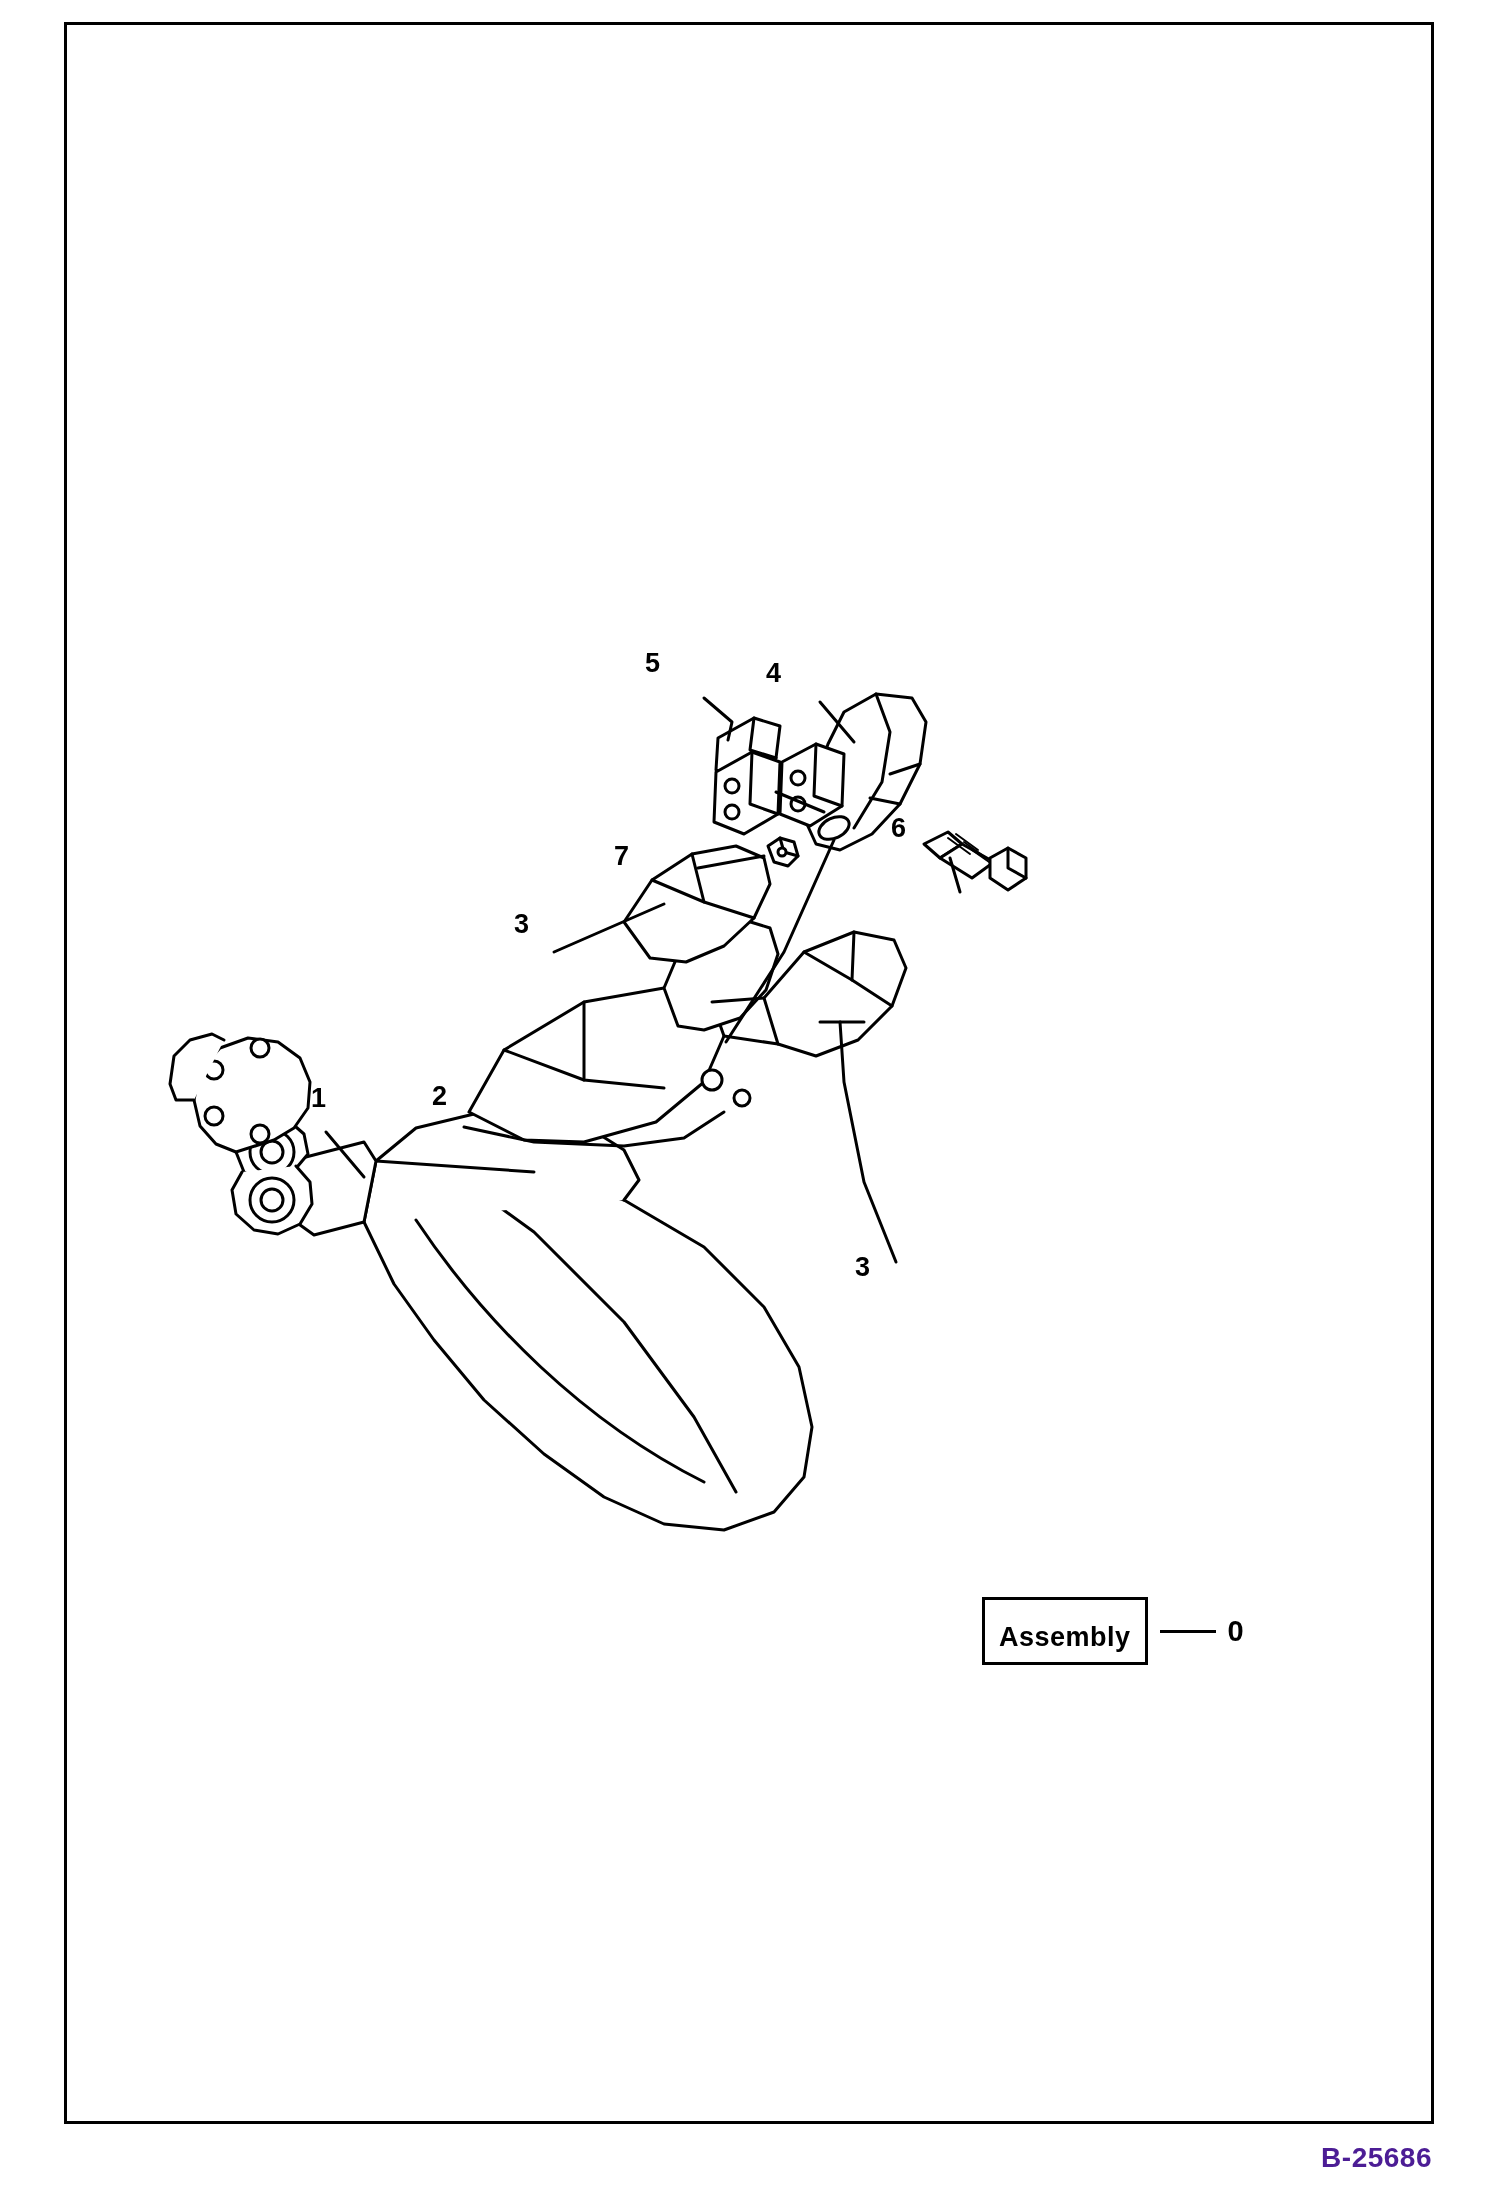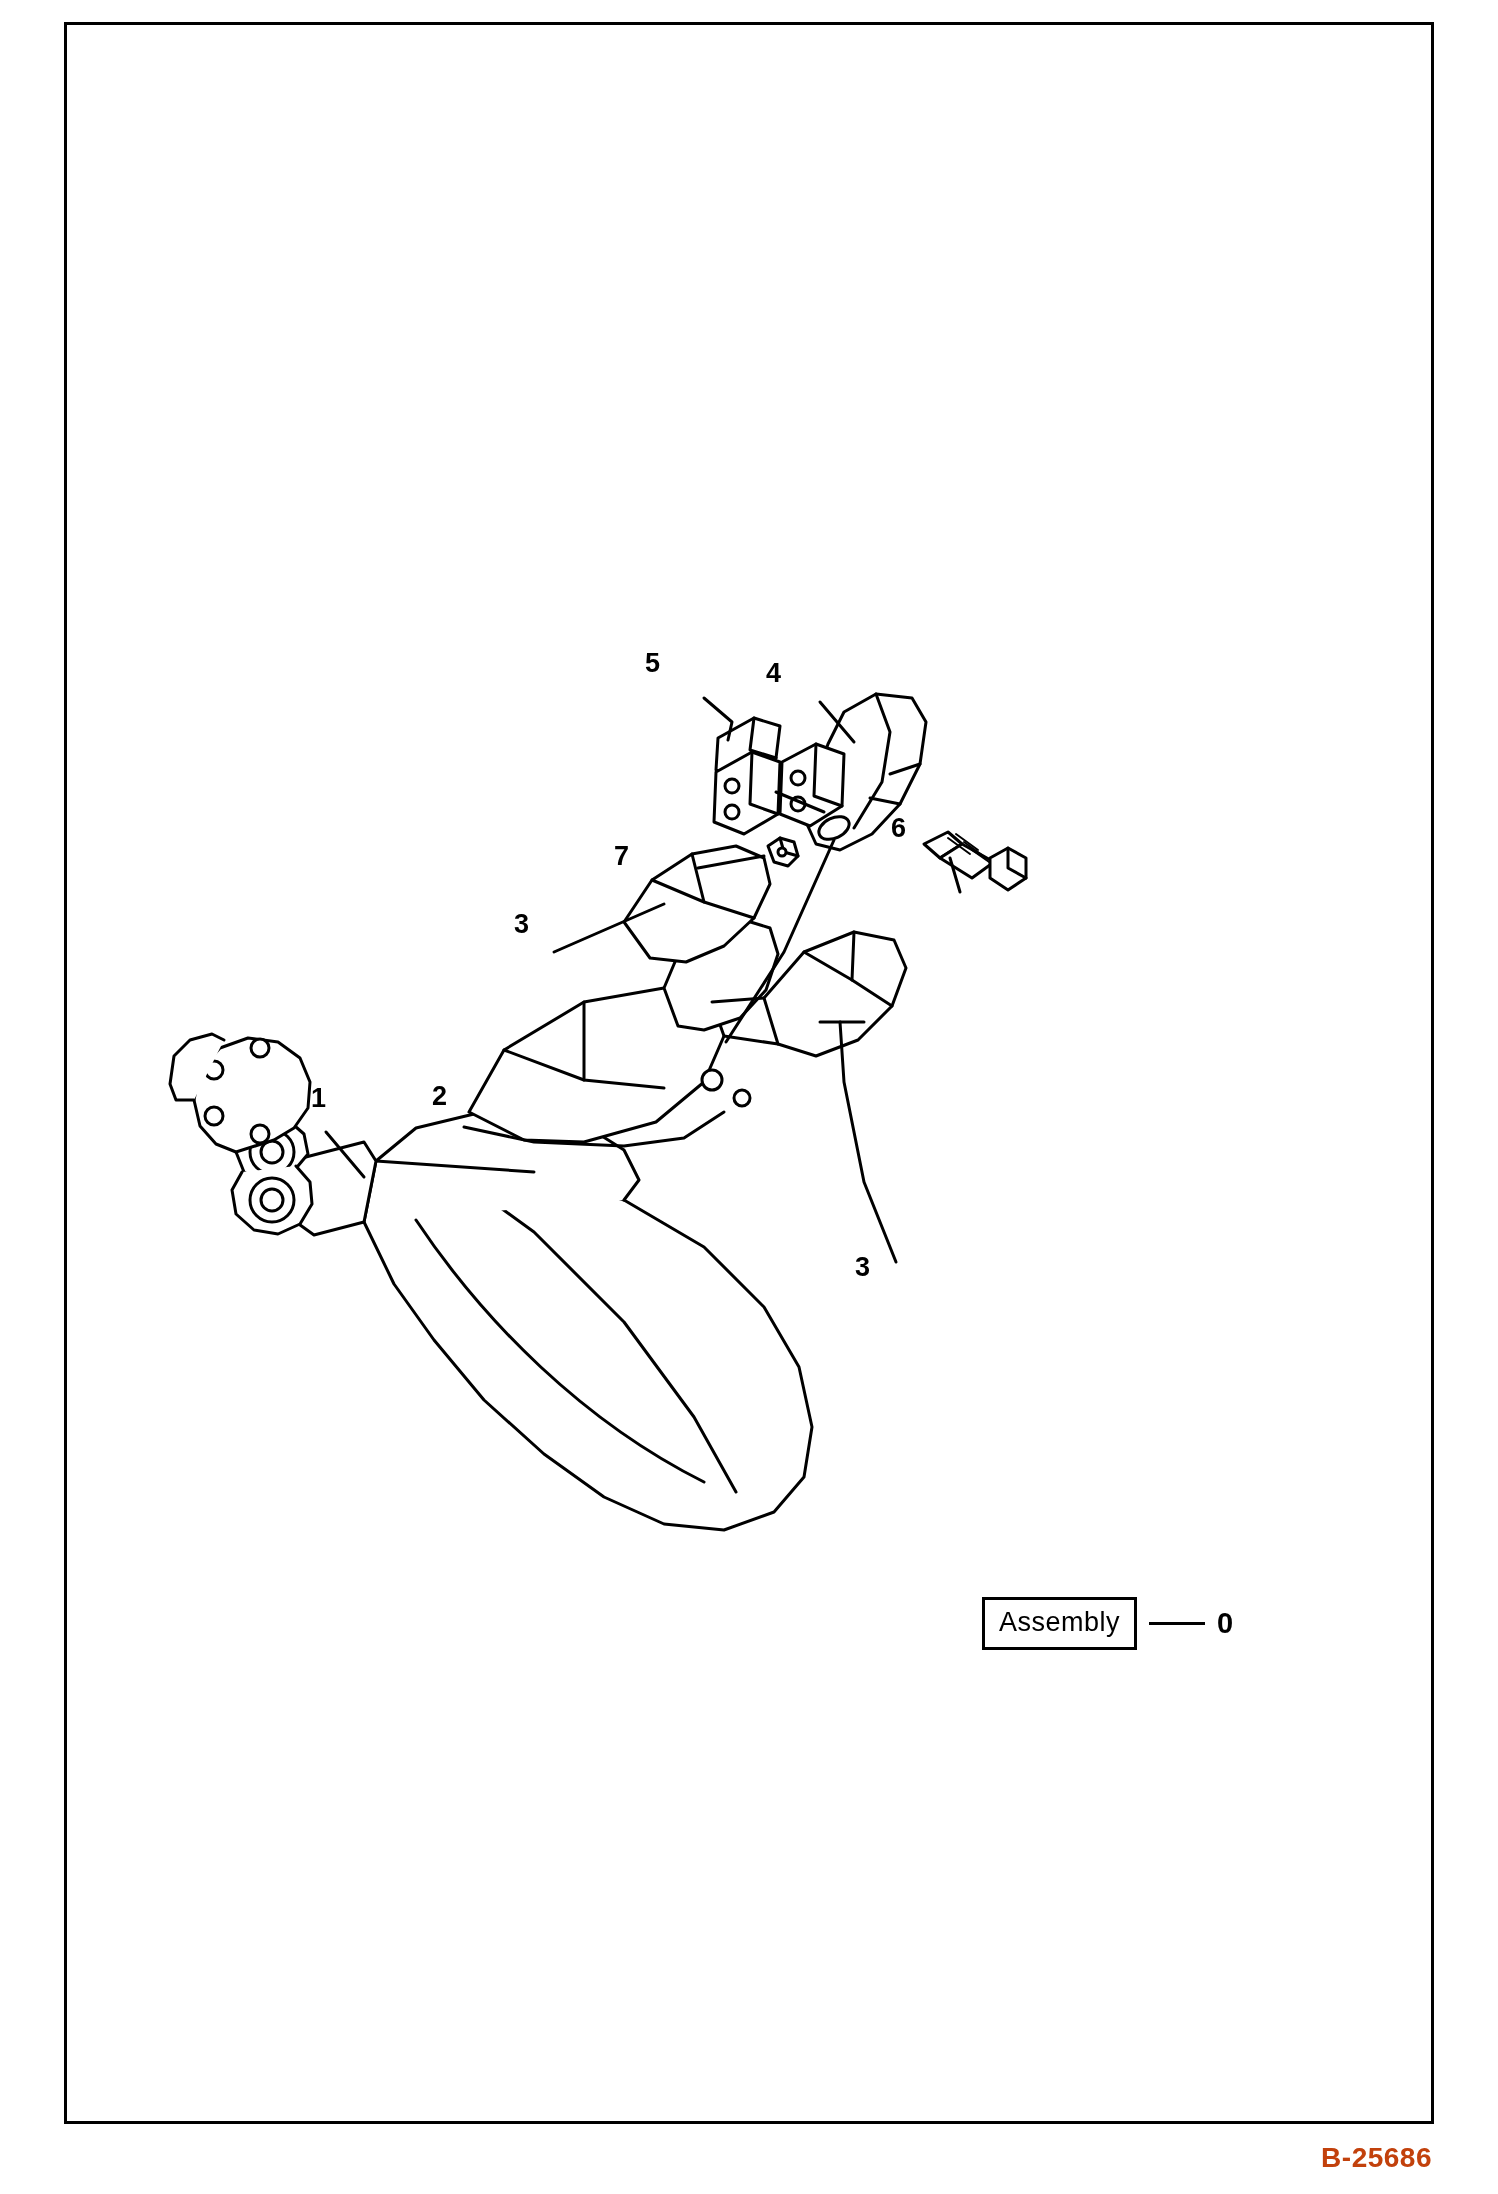--- a/index.html
+++ b/index.html
@@ -53,23 +53,23 @@
   
   #assembly-legend {
     position: absolute;
     left: 982px;
     top: 1597px;
     display: flex;
     align-items: center;
   }
   #assembly-box {
     border: 3px solid #000000;
-    padding: 7px 14px 9px 14px;
+    padding: 22px 14px 9px 14px;
     font-size: 27px;
-    font-weight: normal;
+    font-weight: bold;
     letter-spacing: 0.5px;
     color: #000000;
     background: #ffffff;
   }
   #assembly-dash {
     width: 56px;
     height: 3px;
     background: #000000;
     margin: 0 12px;
   }
@@ -79,21 +79,21 @@
     color: #000000;
   }
   
   #drawing-code {
     position: absolute;
     right: 66px;
     top: 2142px;
     font-size: 28px;
     font-weight: bold;
     letter-spacing: 0.5px;
-    color: #c2410c;
+    color: #4c1d95;
     text-align: left;
   }
 </style>
 </head>
 <body>
 
 <div id="page">
 
   <div id="frame"></div>
 

